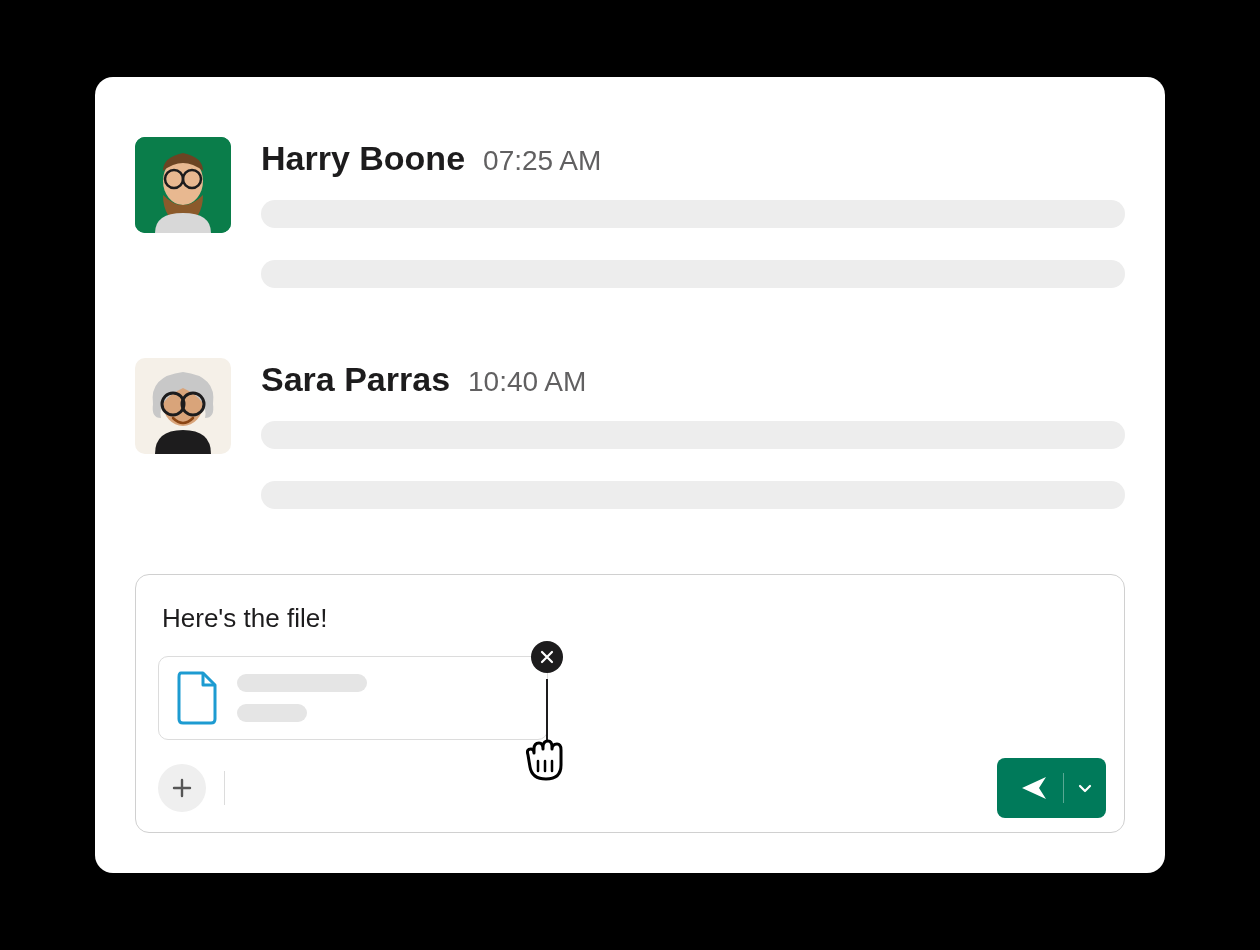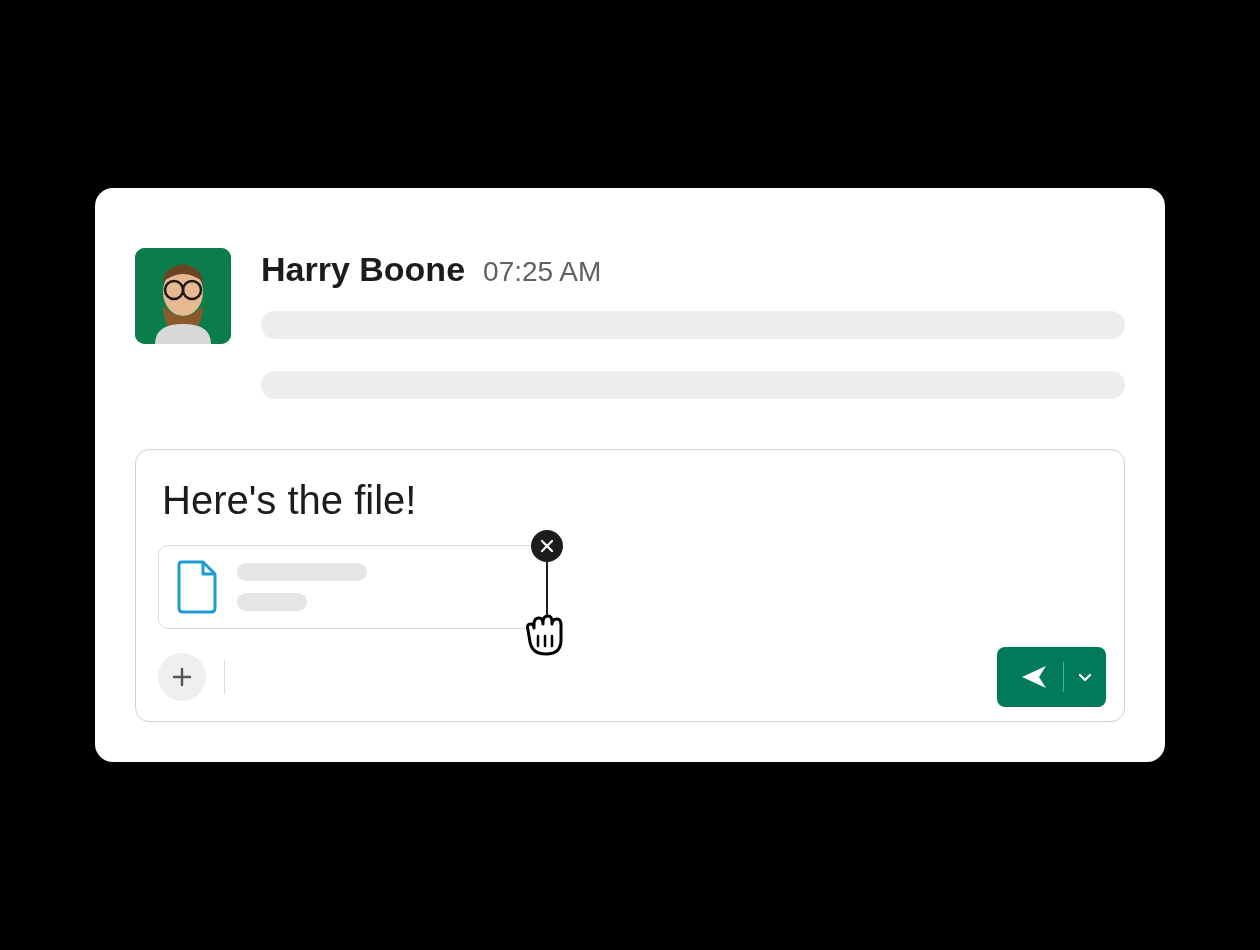--- a/index.html
+++ b/index.html
@@ -6,21 +6,21 @@
   html, body { width: 1260px; height: 950px; }
   body {
     font-family: -apple-system, BlinkMacSystemFont, "Segoe UI", Helvetica, Arial, sans-serif;
     background: #000;
     display: flex;
     align-items: center;
     justify-content: center;
   }
   .card {
     width: 1070px;
-    height: 574px;
+    height: 796px;
     background: #fff;
     border-radius: 18px;
     box-shadow: 0 30px 60px rgba(0,0,0,0.35);
     position: relative;
     padding: 60px 40px 40px 40px;
   }
   .msg {
     display: flex;
     gap: 30px;
     margin-bottom: 38px;
@@ -61,21 +61,21 @@
     position: absolute;
     left: 40px;
     right: 40px;
     bottom: 40px;
     border: 1px solid #d0d0d0;
     border-radius: 14px;
     padding: 28px 18px 14px 22px;
     background: #fff;
   }
   .composer-text {
-    font-size: 40px;
+    font-size: 26px;
     color: #1d1c1d;
     margin-bottom: 22px;
     padding-left: 4px;
   }
   .attachment {
     position: relative;
     width: 390px;
     border: 1px solid #dcdcdc;
     border-radius: 10px;
     padding: 14px 16px;
@@ -195,20 +195,41 @@
     <div class="msg-body">
       <div class="msg-header">
         <span class="msg-name">Harry Boone</span>
         <span class="msg-time">07:25 AM</span>
       </div>
       <div class="placeholder-line"></div>
       <div class="placeholder-line"></div>
     </div>
   </div>
 
+  <div class="msg">
+    <div class="avatar" style="background:#fff;">
+      <svg viewBox="0 0 96 96">
+        <rect width="96" height="96" fill="#f5f0e8"></rect>
+        <path d="M20 96 Q20 72 48 72 Q76 72 76 96" fill="#1d1c1d"></path>
+        <ellipse cx="48" cy="46" rx="20" ry="22" fill="#d9a47a"></ellipse>
+        <path d="M18 46 Q14 18 48 14 Q82 18 78 46 Q80 60 70 60 Q74 42 48 30 Q22 42 26 60 Q16 60 18 46" fill="#c8c8c8"></path>
+        <circle cx="38" cy="46" r="11" fill="none" stroke="#1d1c1d" stroke-width="3"></circle>
+        <circle cx="58" cy="46" r="11" fill="none" stroke="#1d1c1d" stroke-width="3"></circle>
+        <path d="M38 60 Q48 70 58 60" fill="none" stroke="#8b4513" stroke-width="2.5" stroke-linecap="round"></path>
+      </svg>
+    </div>
+    <div class="msg-body">
+      <div class="msg-header">
+        <span class="msg-name">Sara Parras</span>
+        <span class="msg-time">10:40 AM</span>
+      </div>
+      <div class="placeholder-line"></div>
+      <div class="placeholder-line"></div>
+    </div>
+  </div>
 
   <div class="composer">
     <div class="composer-text">Here's the file!</div>
 
     <div class="attachment">
       <svg class="file-icon" viewBox="0 0 44 54">
         <path d="M6 2 H28 L40 14 V48 Q40 52 36 52 H8 Q4 52 4 48 V6 Q4 2 6 2 Z" fill="none" stroke="#1d9bd1" stroke-width="3" stroke-linejoin="round"></path>
         <path d="M28 2 V14 H40" fill="none" stroke="#1d9bd1" stroke-width="3" stroke-linejoin="round"></path>
       </svg>
       <div class="att-lines">

